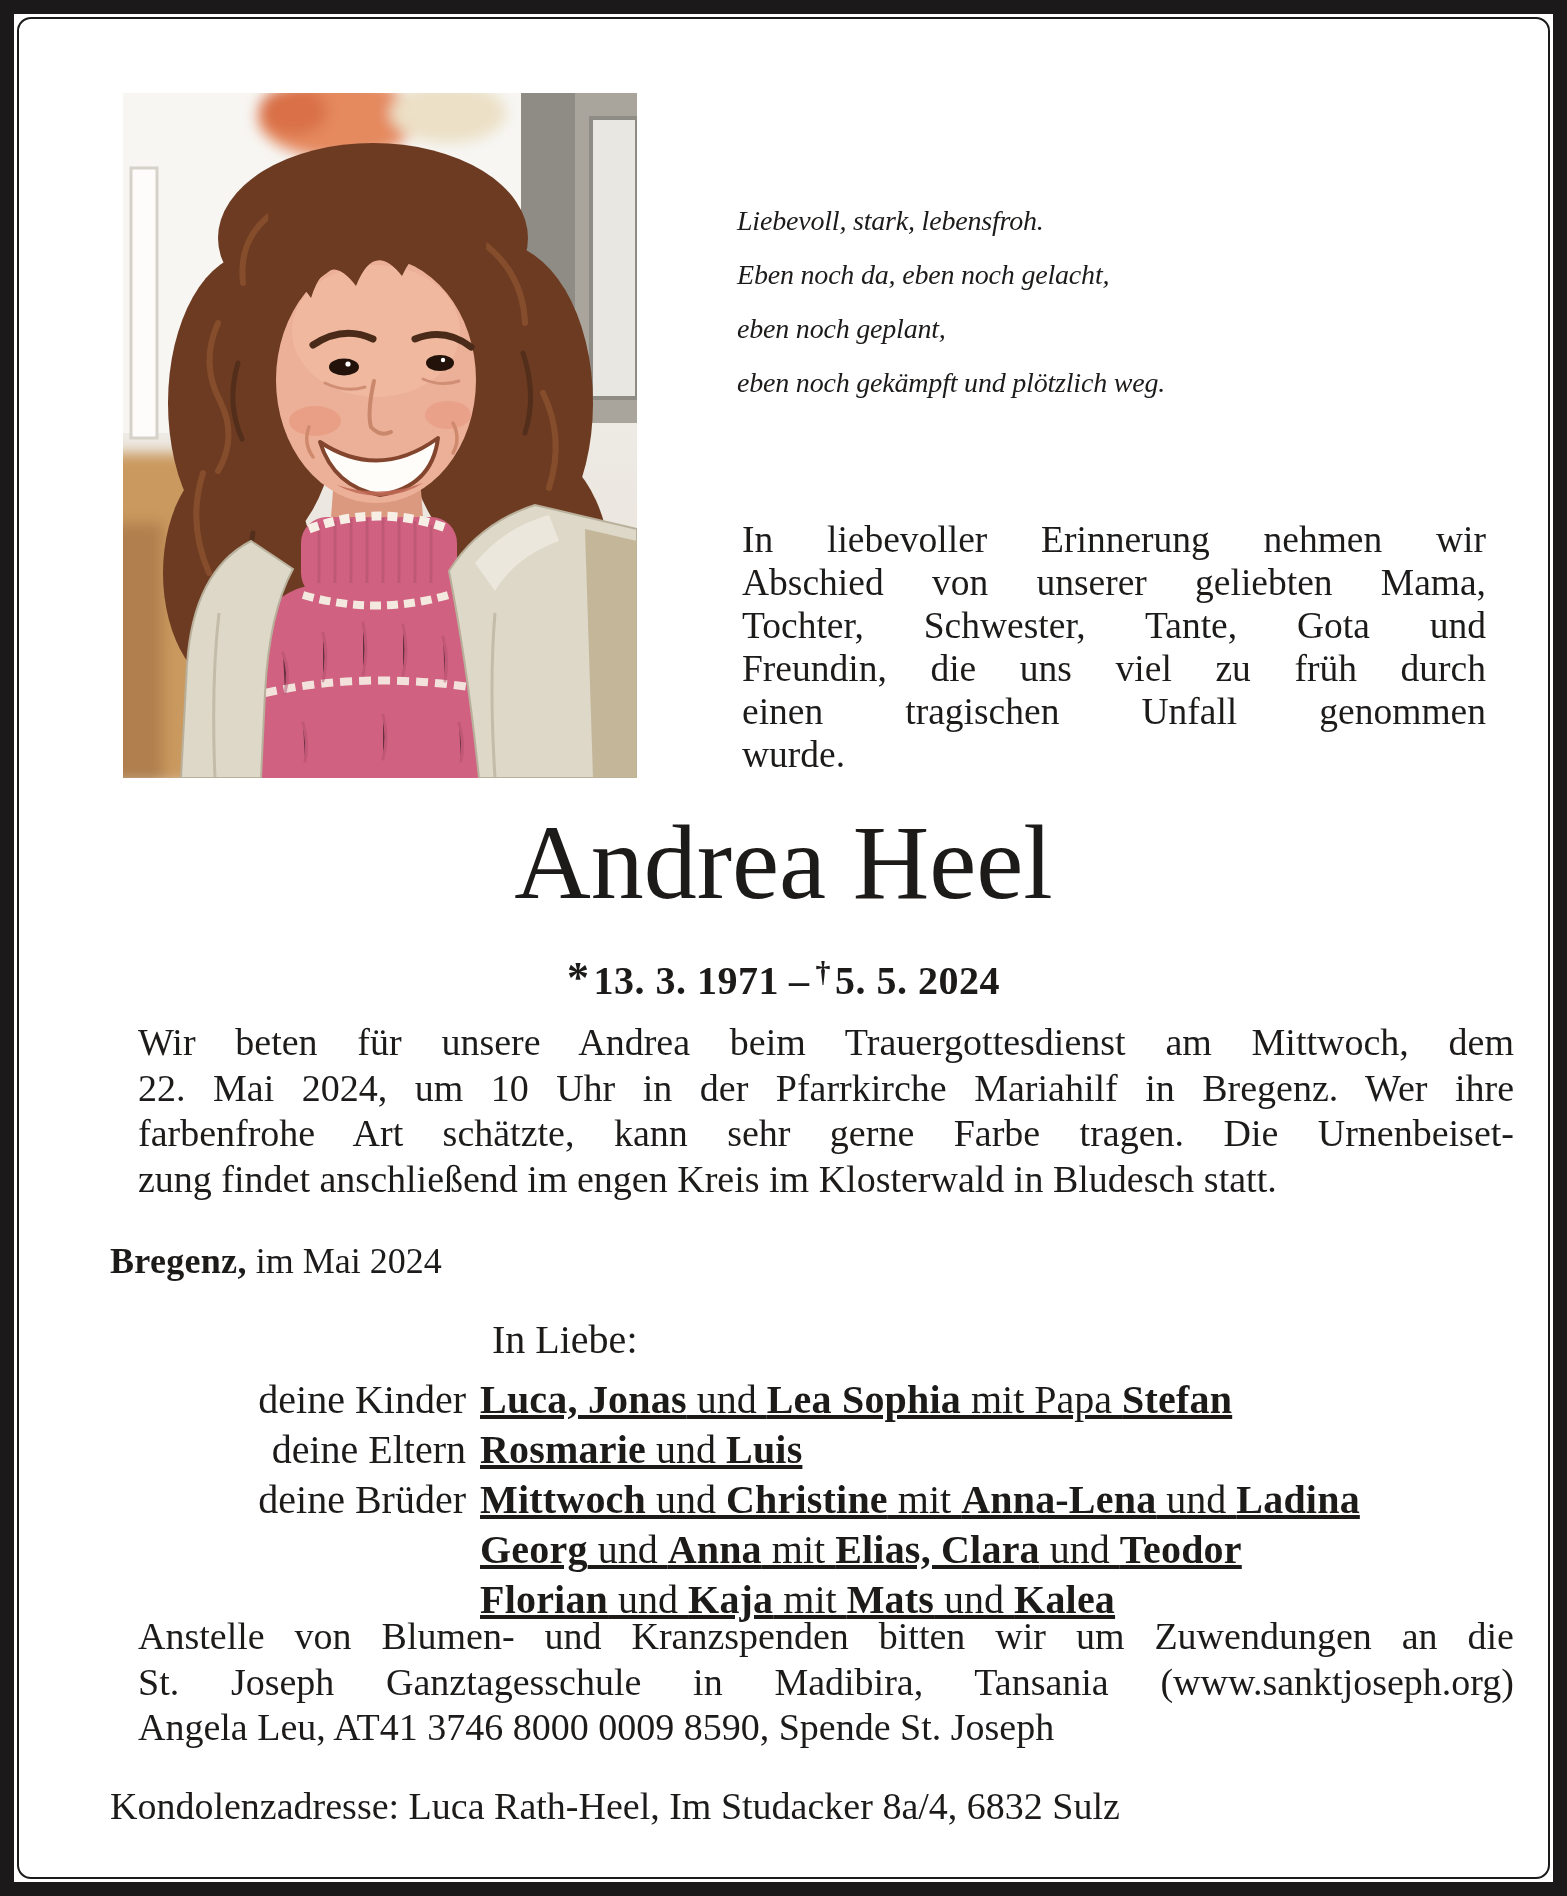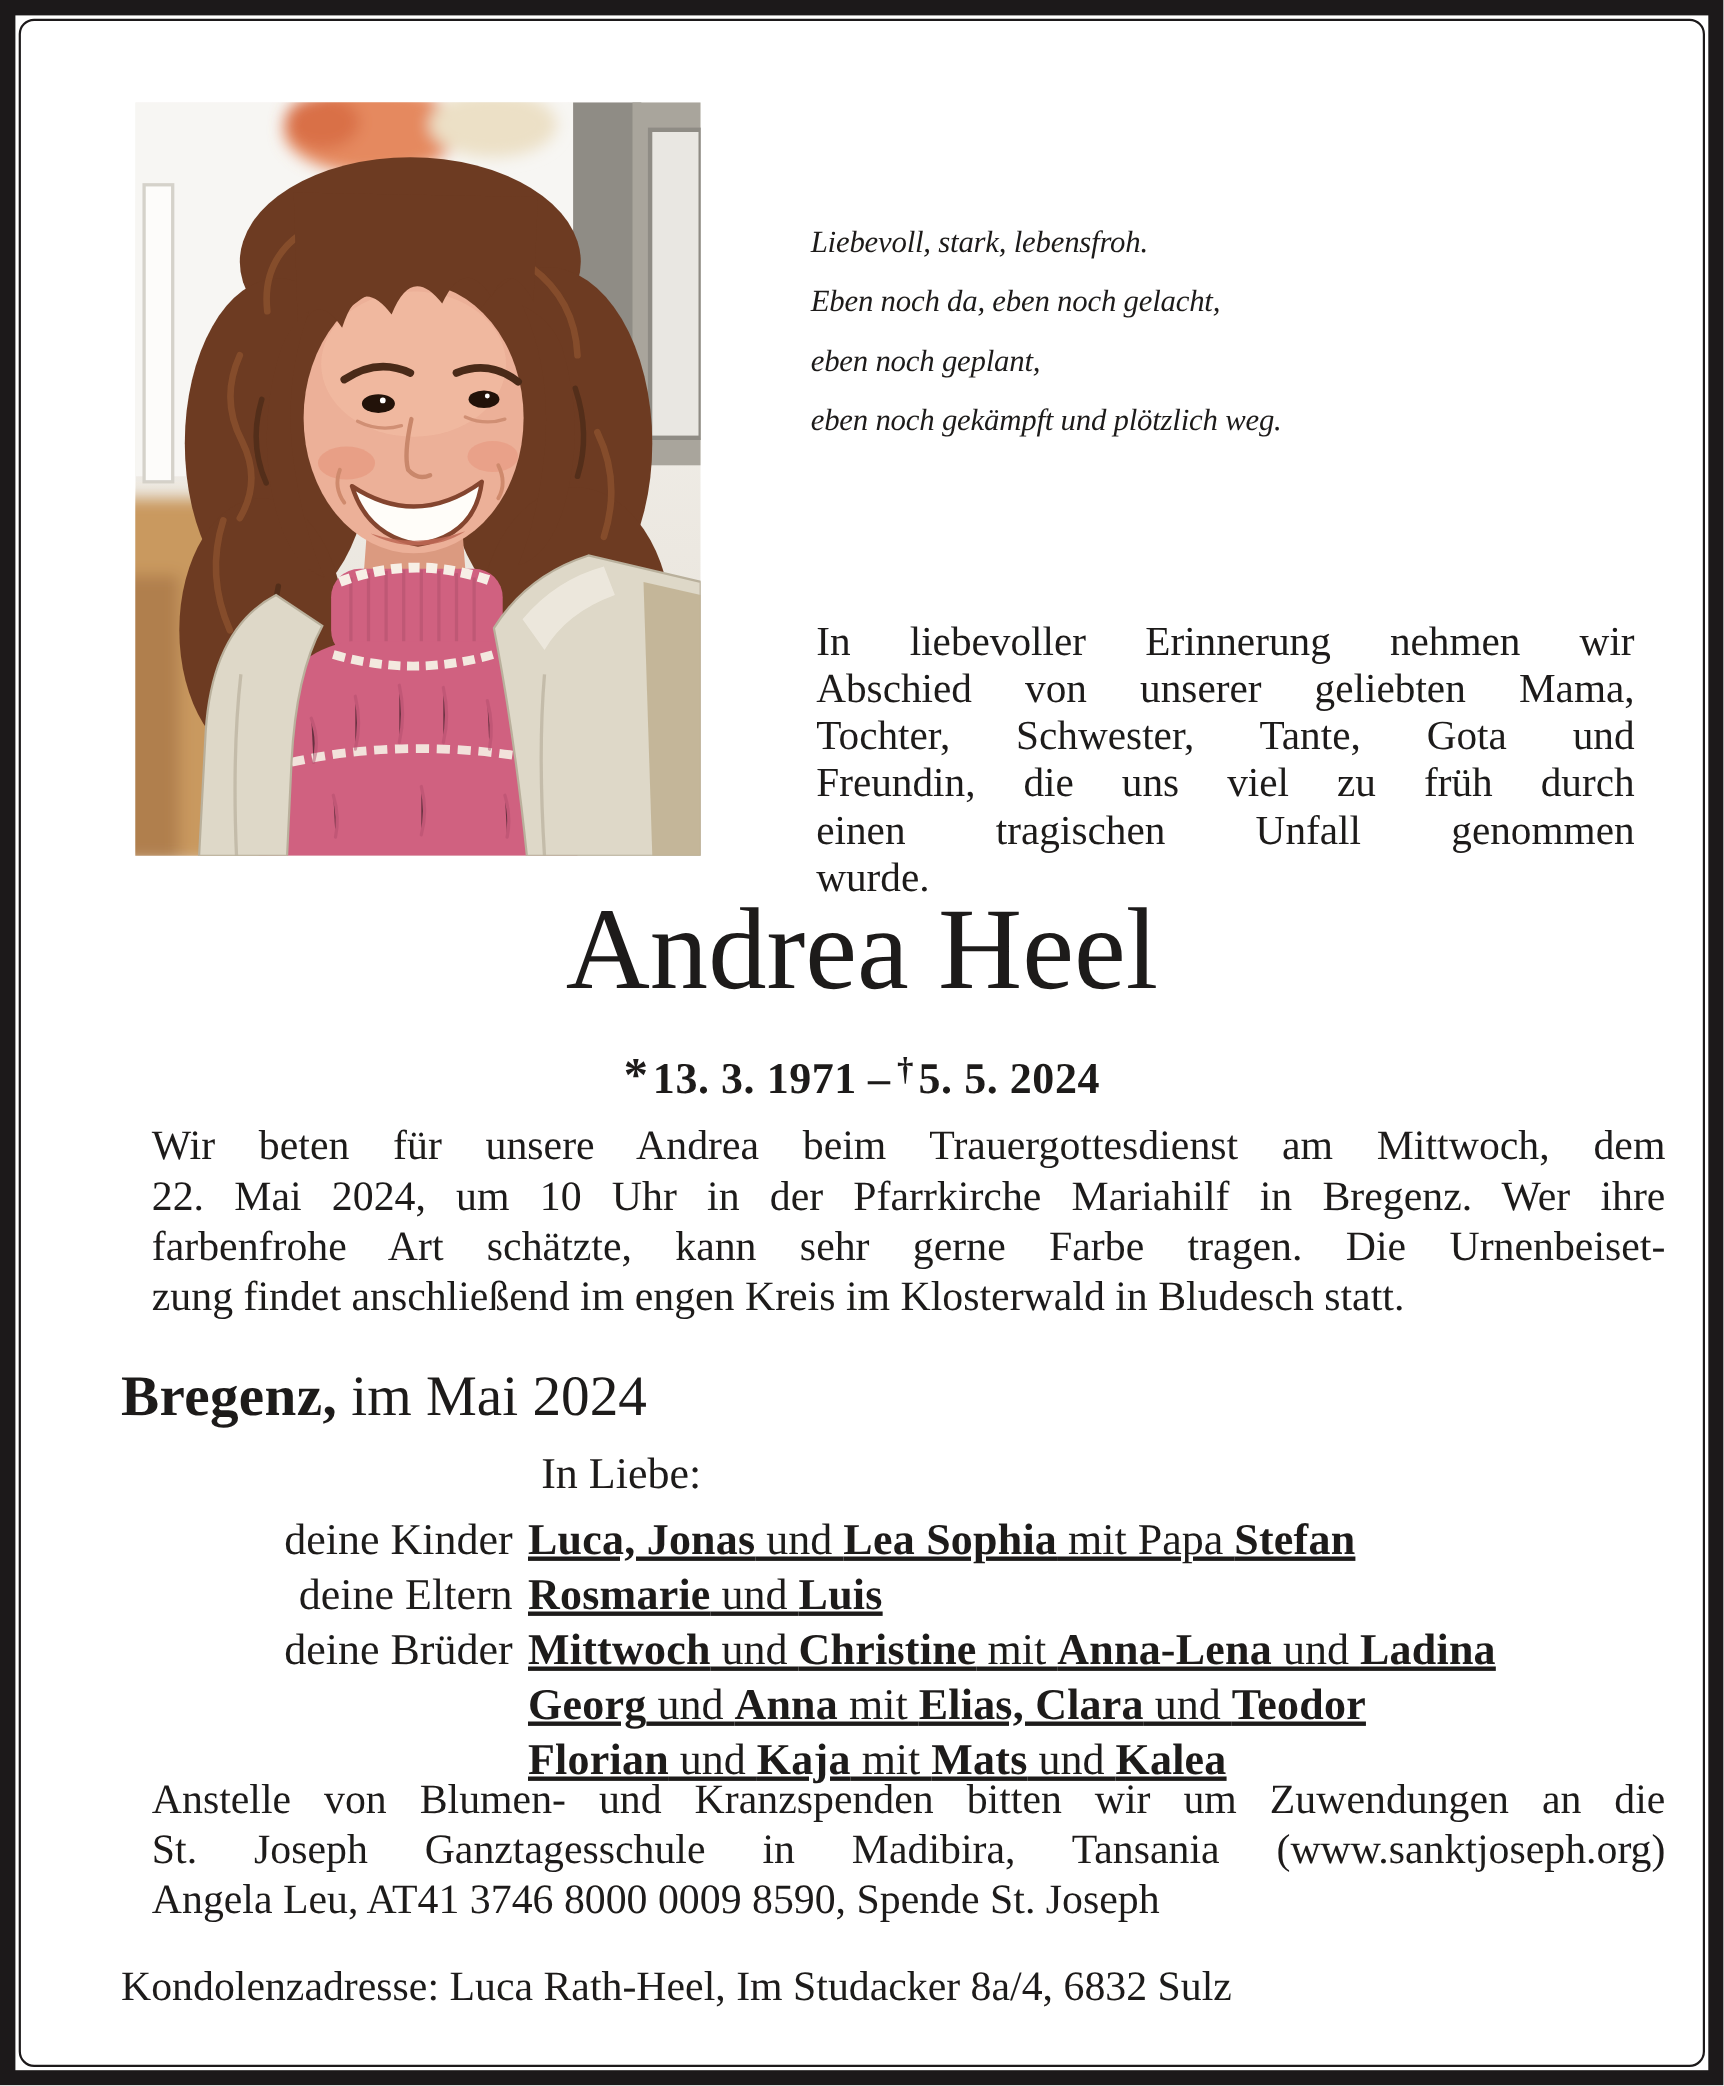--- a/index.html
+++ b/index.html
@@ -11,32 +11,32 @@
   .photo{position:absolute;left:123px;top:93px;width:514px;height:685px;}
   .photo svg{display:block;width:100%;height:100%;}
 
   .poem{position:absolute;left:737px;top:194px;width:730px;
         font-style:italic;font-size:28px;line-height:54px;letter-spacing:-0.2px;}
 
   .para{font-size:38px;line-height:45.5px;margin-left:28px;}
   .jl{text-align:justify;text-align-last:justify;}
   .tline{white-space:nowrap;}
 
-  .memorial{position:absolute;left:742px;top:562px;width:744px;font-size:37.5px;line-height:43px;}
+  .memorial{position:absolute;left:742px;top:518px;width:744px;font-size:37.5px;line-height:43px;}
 
   .name{position:absolute;left:0;right:0;top:806px;text-align:center;
         font-size:106px;line-height:1.08;letter-spacing:0px;}
   .dates{position:absolute;left:0;right:0;top:952px;text-align:center;
          font-weight:bold;font-size:40px;letter-spacing:0.5px;}
   .sym-star{font-size:44px;vertical-align:2px;margin-right:4px;}
   .sym-cross{font-size:30px;vertical-align:12px;margin-right:4px;}
   .dates .sep{margin:0 6px 0 10px;}
 
   .service{position:absolute;left:110px;top:1020px;width:1376px;}
-  .place{position:absolute;left:110px;top:1240px;font-size:52px;}
+  .place{position:absolute;left:110px;top:1240px;font-size:36px;}
   .place b{letter-spacing:0.3px;}
   .inliebe{position:absolute;left:492px;top:1316px;font-size:40px;}
 
   .family{position:absolute;left:110px;top:1375px;width:1390px;font-size:40px;line-height:50px;}
   .fam-row{display:flex;}
   .fam-label{flex:none;width:356px;text-align:right;padding-right:14px;}
   .fam-names{flex:1;text-decoration:underline;}
   .fam-names b{letter-spacing:0.2px;}
 
   .donation{position:absolute;left:110px;top:1614px;width:1376px;}

